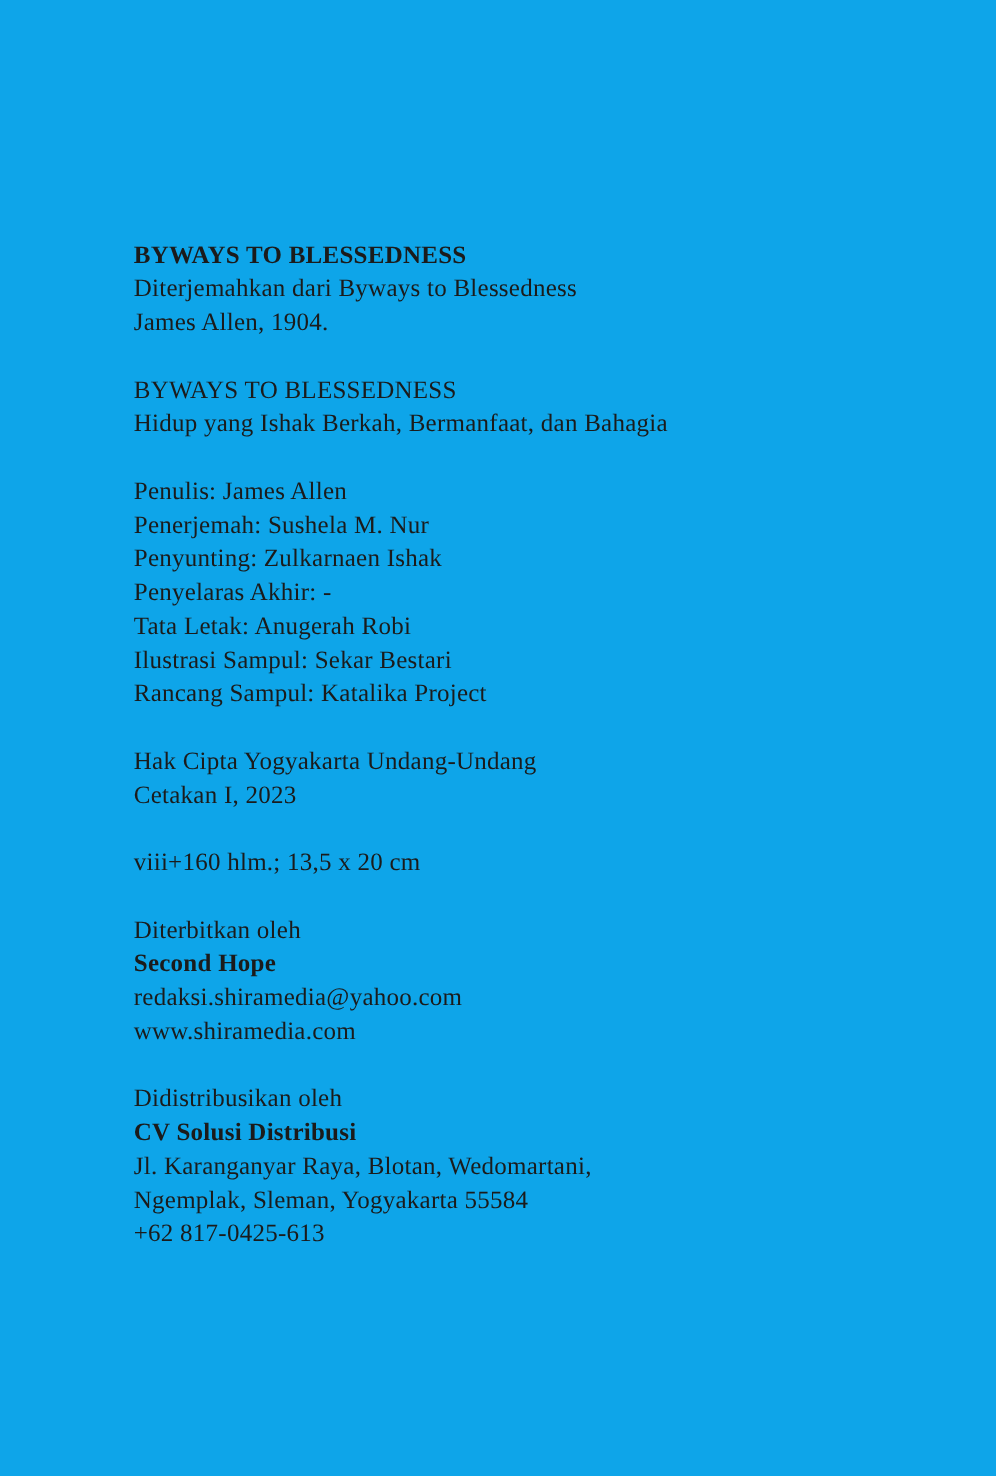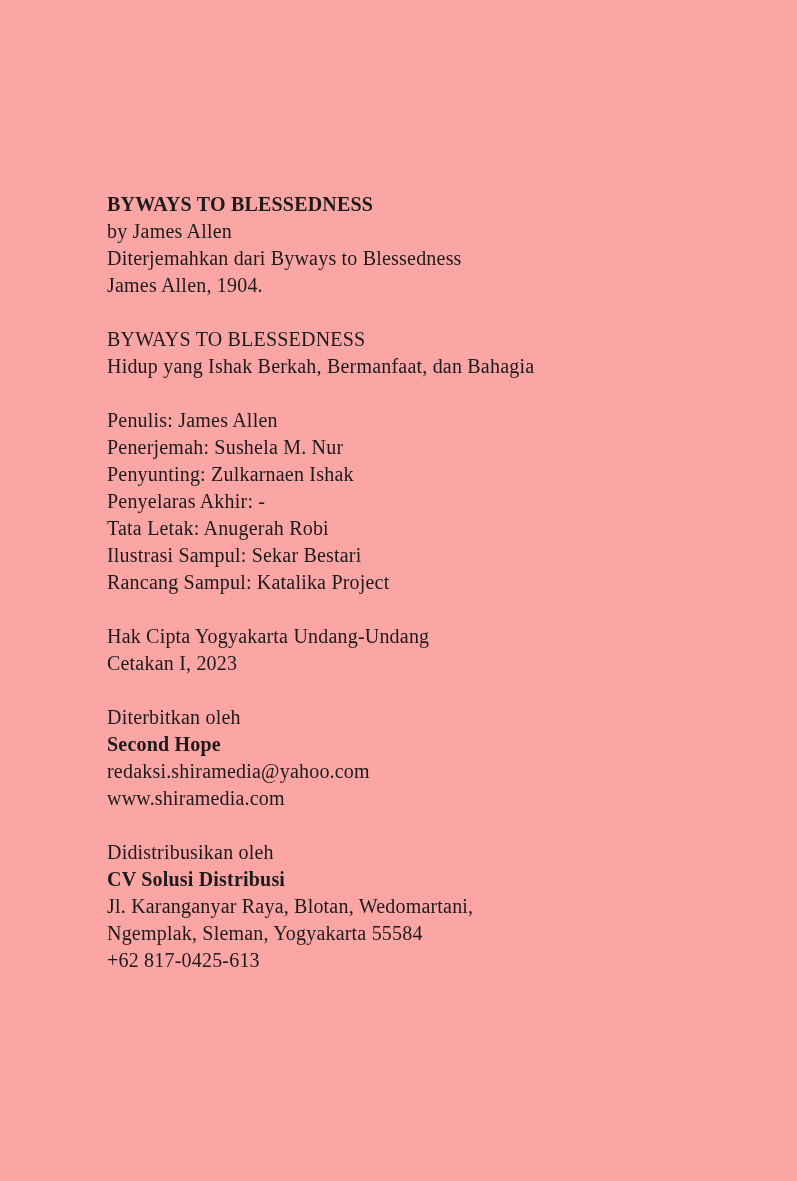--- a/index.html
+++ b/index.html
@@ -12,21 +12,21 @@
     height: 1181px;
     overflow: hidden;
     font-family: "Liberation Serif", "DejaVu Serif", serif;
     color: #1b1b1b;
   }
   .page {
     box-sizing: border-box;
     width: 797px;
     height: 1181px;
     padding: 191px 60px 0 107px;
-    background: #fca5a5;
+    background: #0ea5e9;
   }
   .line {
     margin: 0;
     font-size: 20px;
     line-height: 27px;
     letter-spacing: 0.2px;
     white-space: nowrap;
   }
   .bold {
     font-weight: bold;
@@ -38,21 +38,20 @@
     margin-top: 27px;
   }
 </style>
 </head>
 <body>
 
 <div class="page">
 
   <div class="block">
     <p class="line bold">BYWAYS TO BLESSEDNESS</p>
-    <p class="line">by James Allen</p>
     <p class="line">Diterjemahkan dari Byways to Blessedness</p>
     <p class="line">James Allen, 1904.</p>
   </div>
 
   <div class="block">
     <p class="line">BYWAYS TO BLESSEDNESS</p>
     <p class="line">Hidup yang Ishak Berkah, Bermanfaat, dan Bahagia</p>
   </div>
 
   <div class="block">
@@ -64,20 +63,21 @@
     <p class="line">Ilustrasi Sampul: Sekar Bestari</p>
     <p class="line">Rancang Sampul: Katalika Project</p>
   </div>
 
   <div class="block">
     <p class="line">Hak Cipta Yogyakarta Undang-Undang</p>
     <p class="line">Cetakan I, 2023</p>
   </div>
 
   <div class="block">
+    <p class="line">viii+160 hlm.; 13,5 x 20 cm</p>
   </div>
 
   <div class="block">
     <p class="line">Diterbitkan oleh</p>
     <p class="line bold">Second Hope</p>
     <p class="line">redaksi.shiramedia@yahoo.com</p>
     <p class="line">www.shiramedia.com</p>
   </div>
 
   <div class="block">

